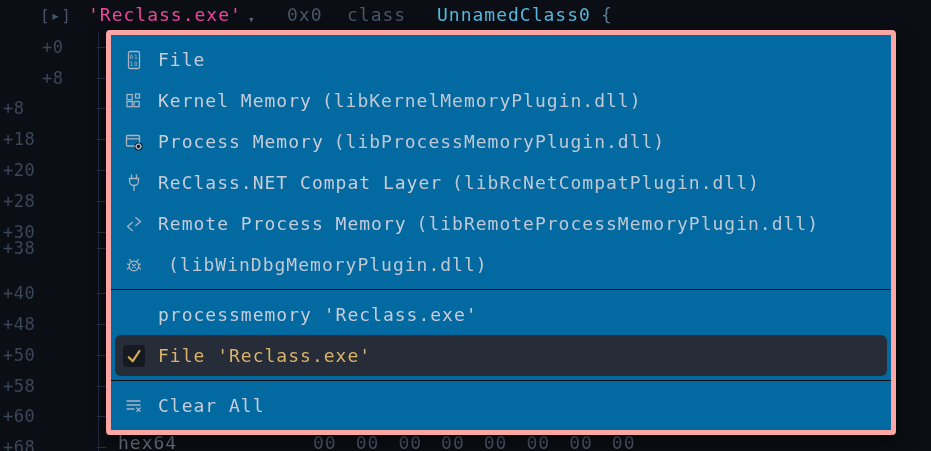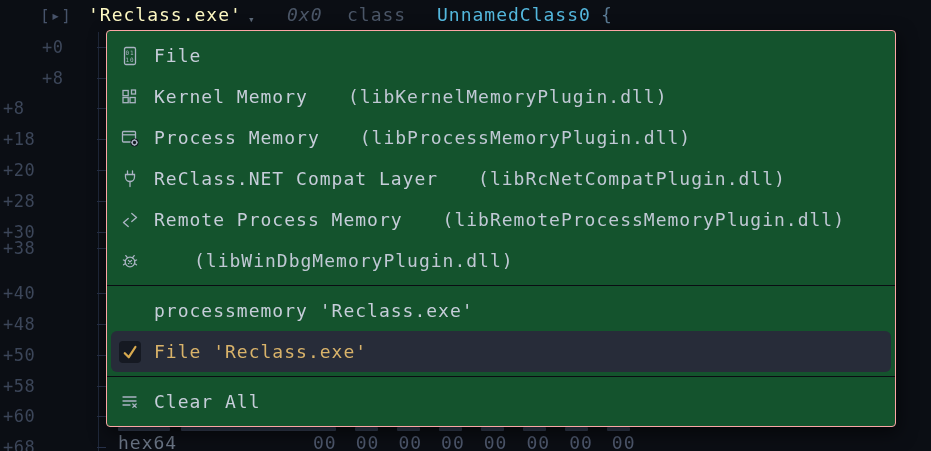--- a/index.html
+++ b/index.html
@@ -6,23 +6,23 @@
   body{
     width:931px;height:451px;overflow:hidden;position:relative;
     background:#0b0e14;
     font-family:"DejaVu Sans Mono","Liberation Mono",monospace;
   }
   .stage{position:absolute;inset:0;}
 
   
   .hdr span{position:absolute;top:4px;line-height:22px;font-size:18px;letter-spacing:1px;white-space:pre;}
   .hdr .toggle{left:40px;color:#47536a;font-size:16px;top:5px;}
-  .hdr .name{left:88px;color:#fef9c3;}
+  .hdr .name{left:88px;color:#ec4899;}
   .hdr .arrow{left:248px;color:#5c6878;font-size:11px;top:9px;}
-  .hdr .addr{left:287px;color:#4b5667;font-style:italic;}
+  .hdr .addr{left:287px;color:#4b5667;}
   .hdr .kw{left:347px;color:#4b5667;}
   .hdr .cls{left:437px;color:#54b8de;}
   .hdr .brace{left:601px;color:#5a7a94;}
 
   
   .guide-v{position:absolute;left:98px;top:32px;height:419px;width:1px;background:#20293b;}
   .offrow{position:absolute;left:0;width:106px;height:22px;}
   .offrow::after{content:'';position:absolute;left:97px;top:11px;width:9px;height:1px;background:#273149;}
   .offrow .offlabel{position:absolute;left:3px;color:#3c4659;font-size:17px;line-height:22px;letter-spacing:0.5px;}
   .offrow:nth-child(1) .offlabel,.offrow:nth-child(2) .offlabel{left:42px;}
@@ -40,29 +40,29 @@
   .sliver .b-name{left:118px;width:52px;}
   .sliver .b-val{left:181px;width:148px;}
   .sliver .b-byte{width:23px;}
   .noderow{position:absolute;top:432px;left:0;width:931px;height:24px;}
   .noderow .ntype{position:absolute;left:118px;color:#6b7686;font-size:18px;letter-spacing:1px;}
   .noderow .nbytes{position:absolute;left:313px;display:flex;gap:19px;color:#4e586d;font-size:18px;letter-spacing:1px;}
 
   
   .menu{
     position:absolute;left:106px;top:30px;width:790px;
-    background:#14532d;border:1px solid #fca5a5;border-radius:4px;
+    background:#0369a1;border:5px solid #fca5a5;border-radius:4px;
     padding:4px 0;box-sizing:border-box;
     box-shadow:2px 6px 18px rgba(0,0,0,0.55);
   }
   .mi{height:41px;display:flex;align-items:center;padding:0 10px 0 12px;
       font-size:18px;letter-spacing:1px;color:#c6cdd9;white-space:pre;cursor:default;}
   .mic{width:22px;height:22px;margin-right:13px;flex:none;display:flex;align-items:center;justify-content:center;}
   .mic svg{display:block;}
-  .milib{margin-left:40px;color:#c0c8d4;}
+  .milib{margin-left:10px;color:#c0c8d4;}
   .msep{height:1px;background:#0a0d13;margin:4px 0;}
   .mi.selected{background:#272c39;border-radius:6px;margin:0 4px;padding:0 6px 0 8px;color:#d9b36a;}
   .mi.selected .mic{background:#151922;border-radius:4px;}
 </style>
 </head>
 <body>
 
 <div class="stage">
 
   <div class="hdr">

